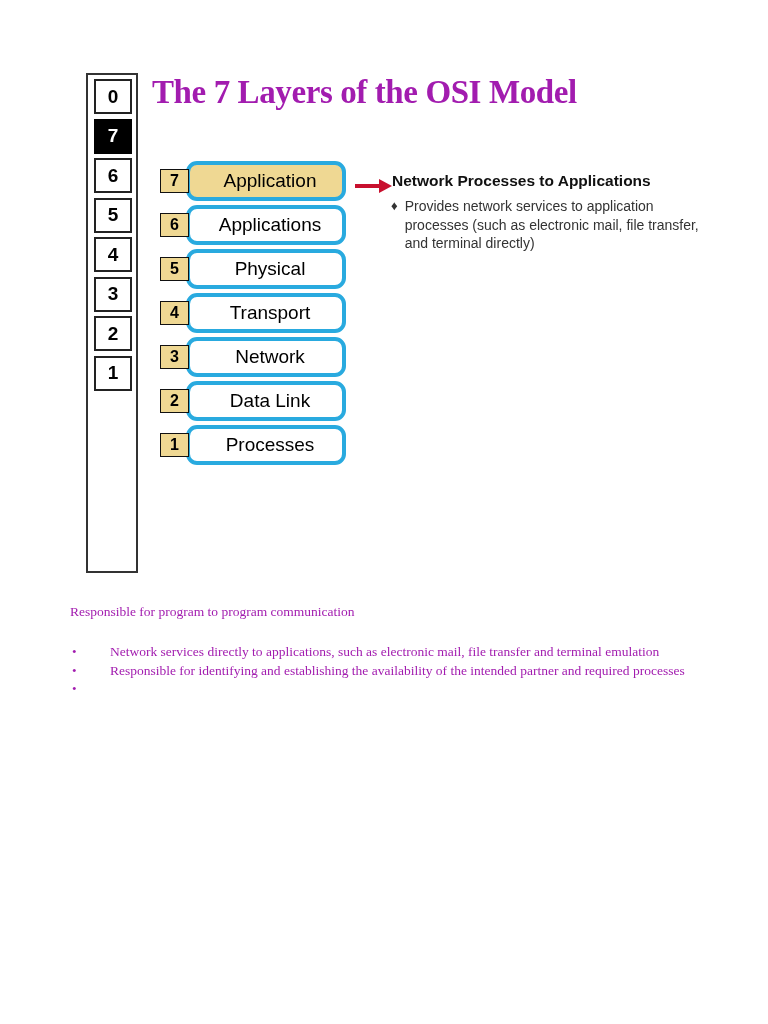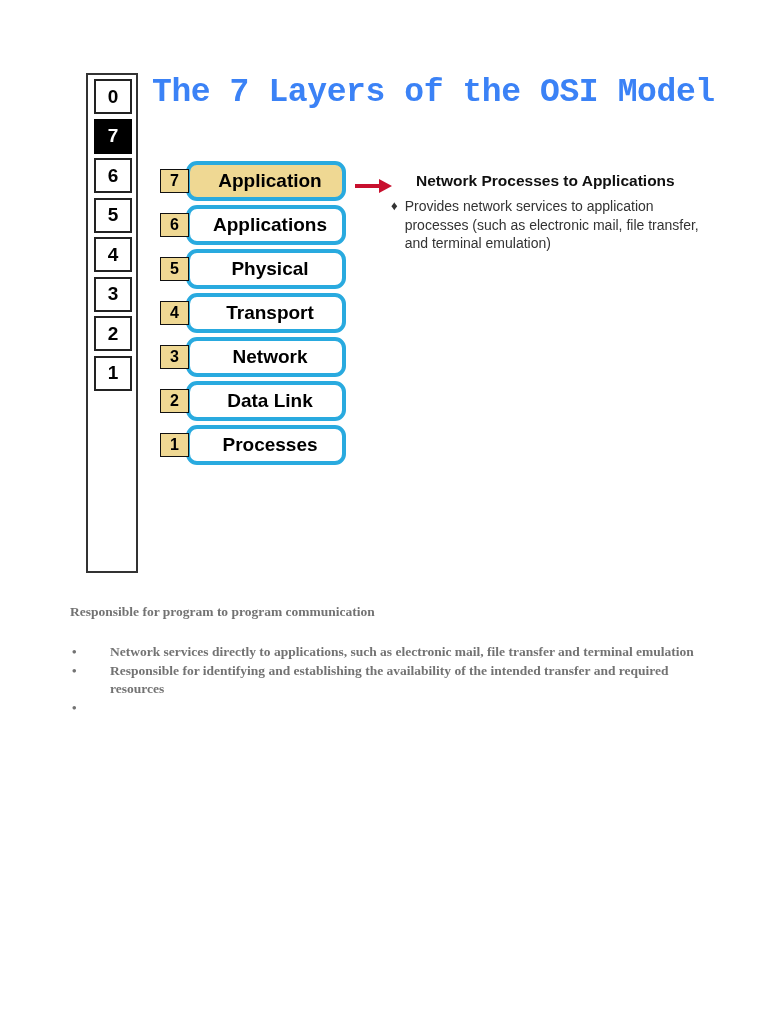--- a/index.html
+++ b/index.html
@@ -48,24 +48,24 @@
     border-color: #000000;
   }
 
   
   #page-title {
     position: absolute;
     left: 152px;
     top: 74px;
     font-size: 33px;
     font-weight: bold;
-    color: #3b82f6;
+    color: #a21caf;
     letter-spacing: -0.4px;
     white-space: nowrap;
-    font-family: Liberation Mono, monospace;
+    font-family: Liberation Serif, serif;
   }
 
   
   #layer-stack {
     position: absolute;
     left: 160px;
     top: 161px;
     width: 188px;
     height: 312px;
   }
@@ -85,21 +85,21 @@
   .layer-name {
     position: absolute;
     left: 0;
     right: 0;
     top: 0;
     bottom: 0;
     display: flex;
     align-items: center;
     justify-content: center;
     font-size: 19px;
-    font-weight: bold;
+    font-weight: normal;
     color: #000000;
     padding-left: 8px;
     box-sizing: border-box;
     font-family: "Liberation Sans", sans-serif;
   }
   .layer-num {
     position: absolute;
     left: 0px;
     width: 29px;
     height: 24px;
@@ -132,21 +132,20 @@
   }
   #callout-heading {
     position: absolute;
     left: 37px;
     top: 0px;
     font-size: 15.5px;
     font-weight: bold;
     color: #111111;
     white-space: nowrap;
     font-family: "Liberation Sans", sans-serif;
-    margin-left: 24px;
   }
   #callout-bullet {
     position: absolute;
     left: 36px;
     top: 25px;
     width: 312px;
     display: flex;
     gap: 7px;
   }
   #callout-bullet .dot {
@@ -161,22 +160,21 @@
     font-family: "Liberation Sans", sans-serif;
   }
 
   
   #notes {
     position: absolute;
     left: 70px;
     top: 603px;
     width: 625px;
     font-family: "Liberation Serif", serif;
-    color: #737373;
-    font-weight: bold;
+    color: #a21caf;
   }
   #notes-intro {
     font-size: 13.5px;
     line-height: 17px;
   }
   #notes-list {
     margin: 0;
     padding: 0;
     list-style: none;
     margin-top: 23px;
@@ -242,24 +240,24 @@
     <div class="layer-num" style="top: 272px;">1</div>
   </div>
 
 <div id="callout">
   <svg id="callout-arrow" viewBox="0 0 38 16">
     <path d="M0 6 L24 6 L24 1 L37 8 L24 15 L24 10 L0 10 Z" fill="#C8102E"></path>
   </svg>
   <div id="callout-heading">Network Processes to Applications</div>
   <div id="callout-bullet">
     <span class="dot">♦</span>
-    <span class="txt">Provides network services to application processes (such as electronic mail, file transfer, and terminal emulation)</span>
+    <span class="txt">Provides network services to application processes (such as electronic mail, file transfer, and terminal directly)</span>
   </div>
 </div>
 
 <div id="notes">
   <div id="notes-intro">Responsible for program to program communication</div>
   <ul id="notes-list">
       <li><span class="marker">•</span><span>Network services directly to applications, such as electronic mail, file transfer and terminal emulation</span></li>
-      <li><span class="marker">•</span><span>Responsible for identifying and establishing the availability of the intended transfer and required  resources</span></li>
+      <li><span class="marker">•</span><span>Responsible for identifying and establishing the availability of the intended partner and required  processes</span></li>
       <li><span class="marker">•</span></li>
     </ul>
 </div>
 
 </body></html>

